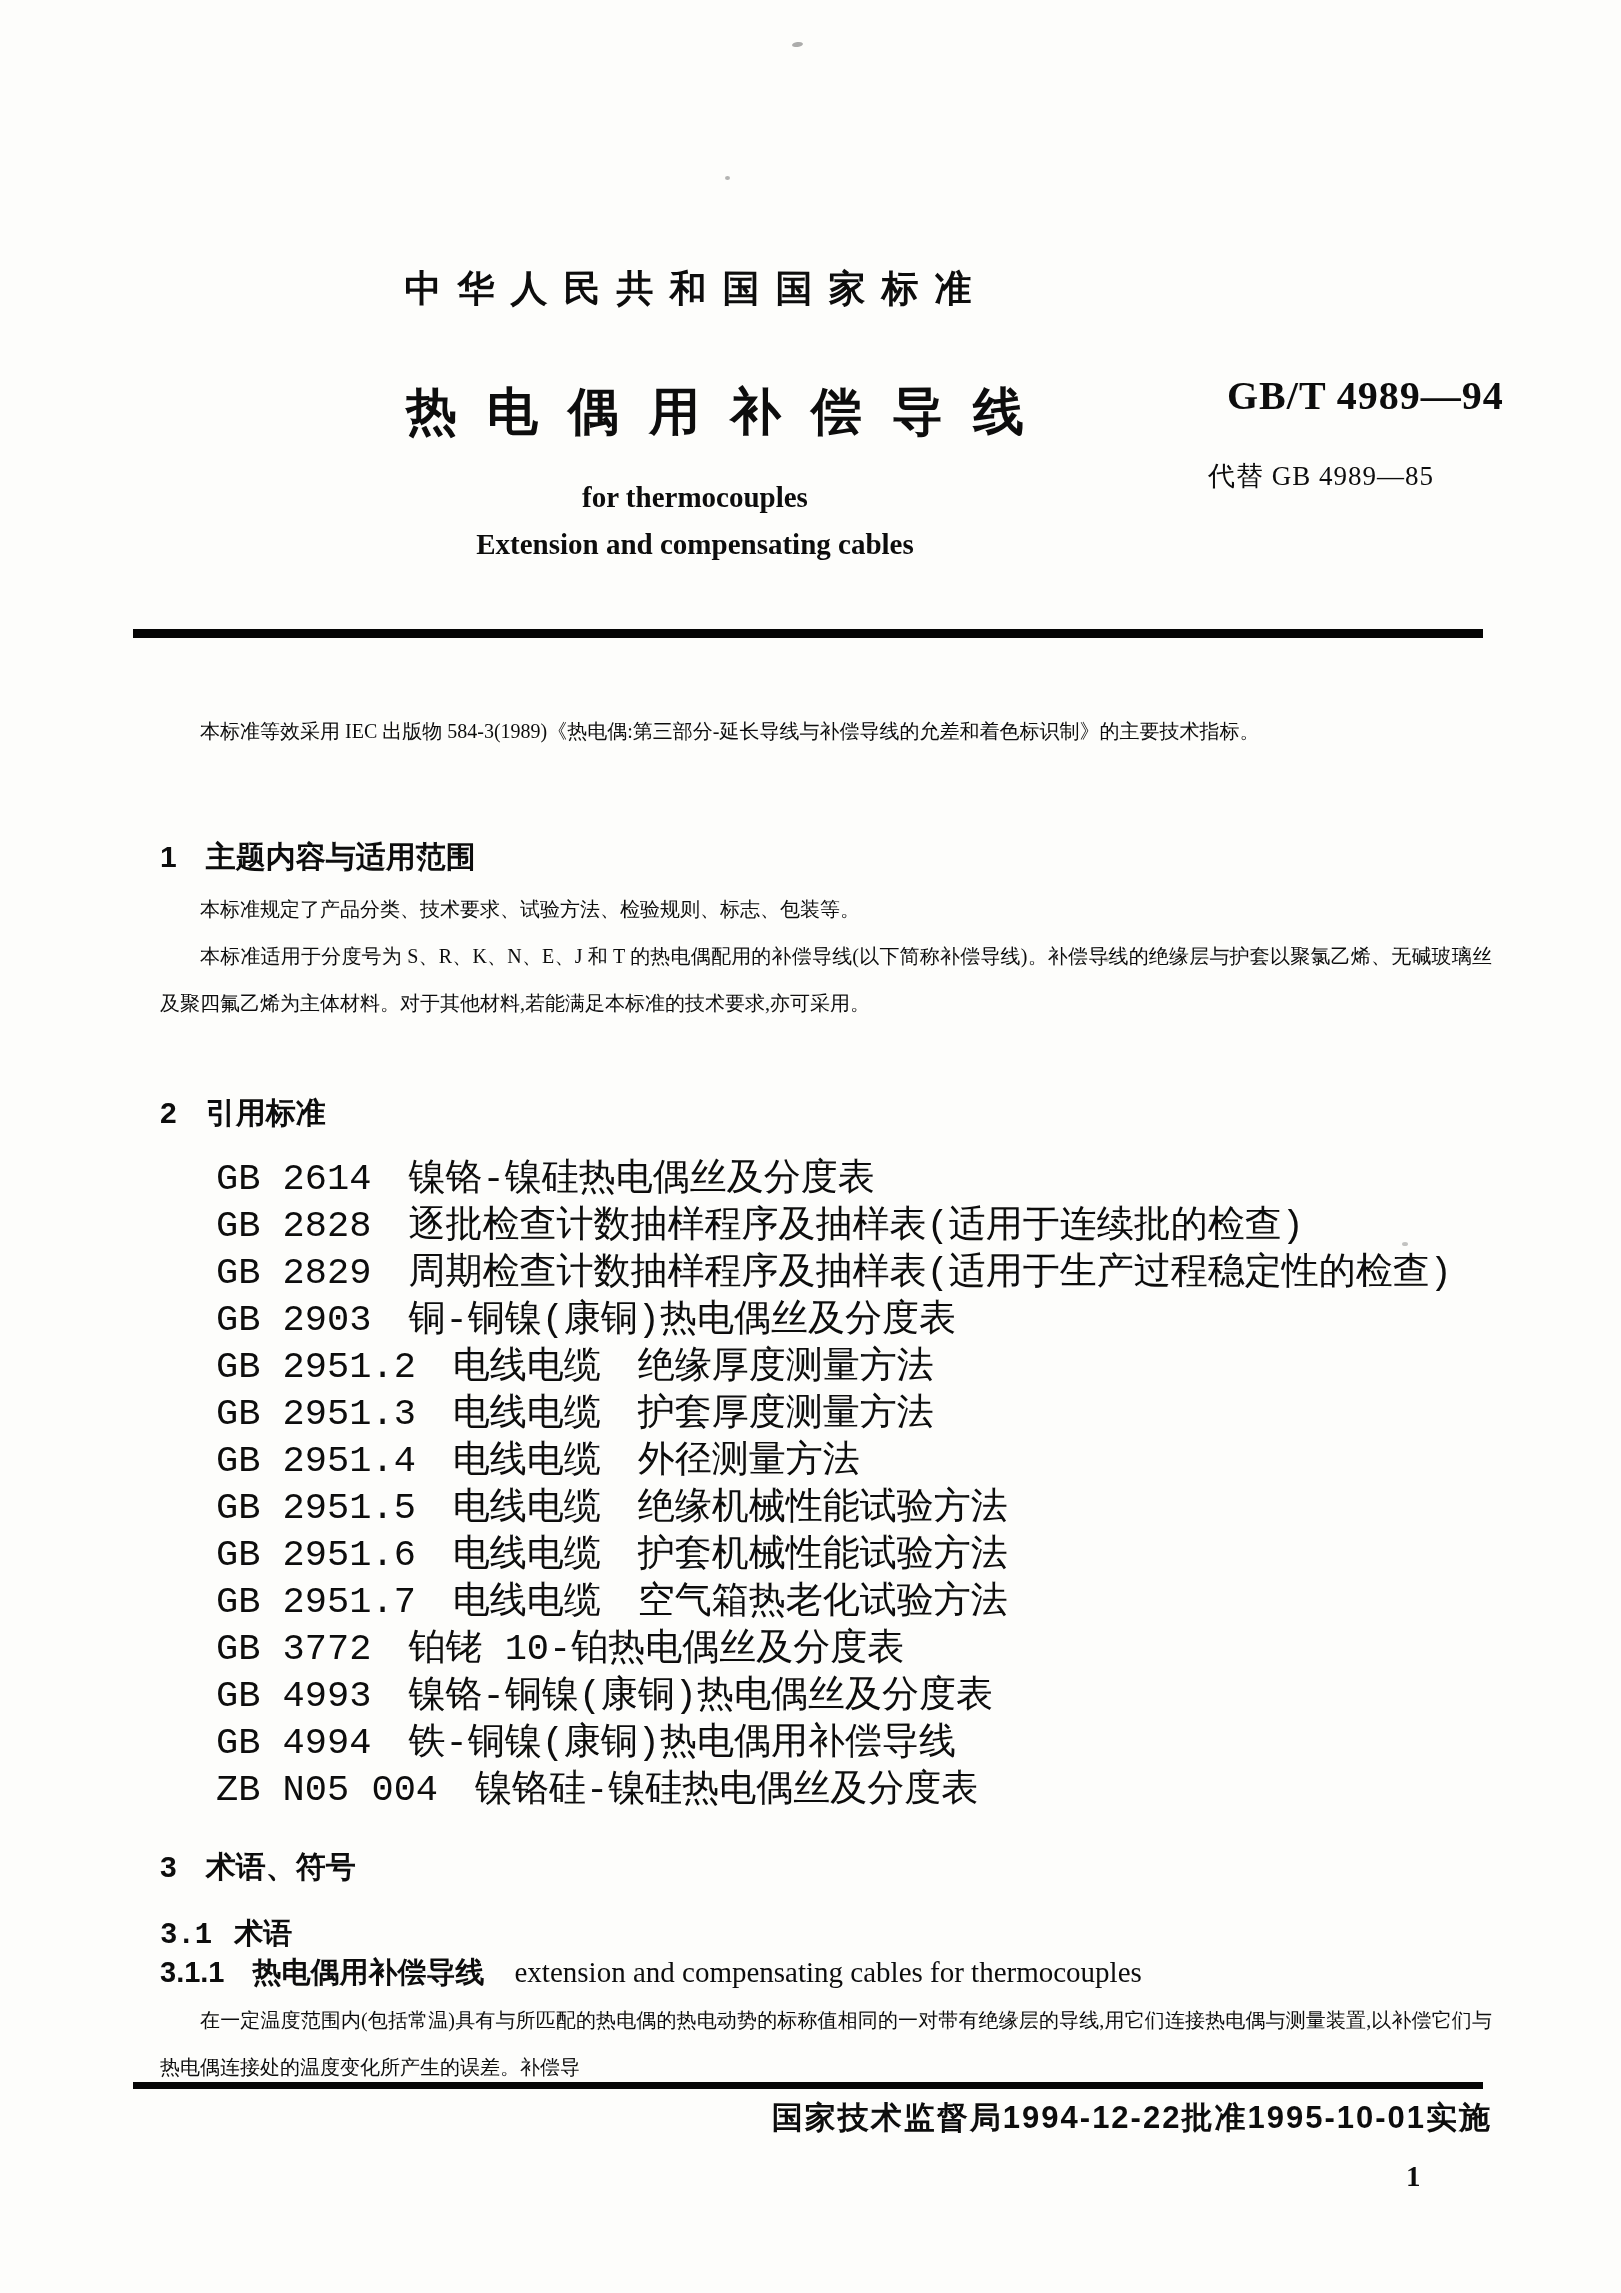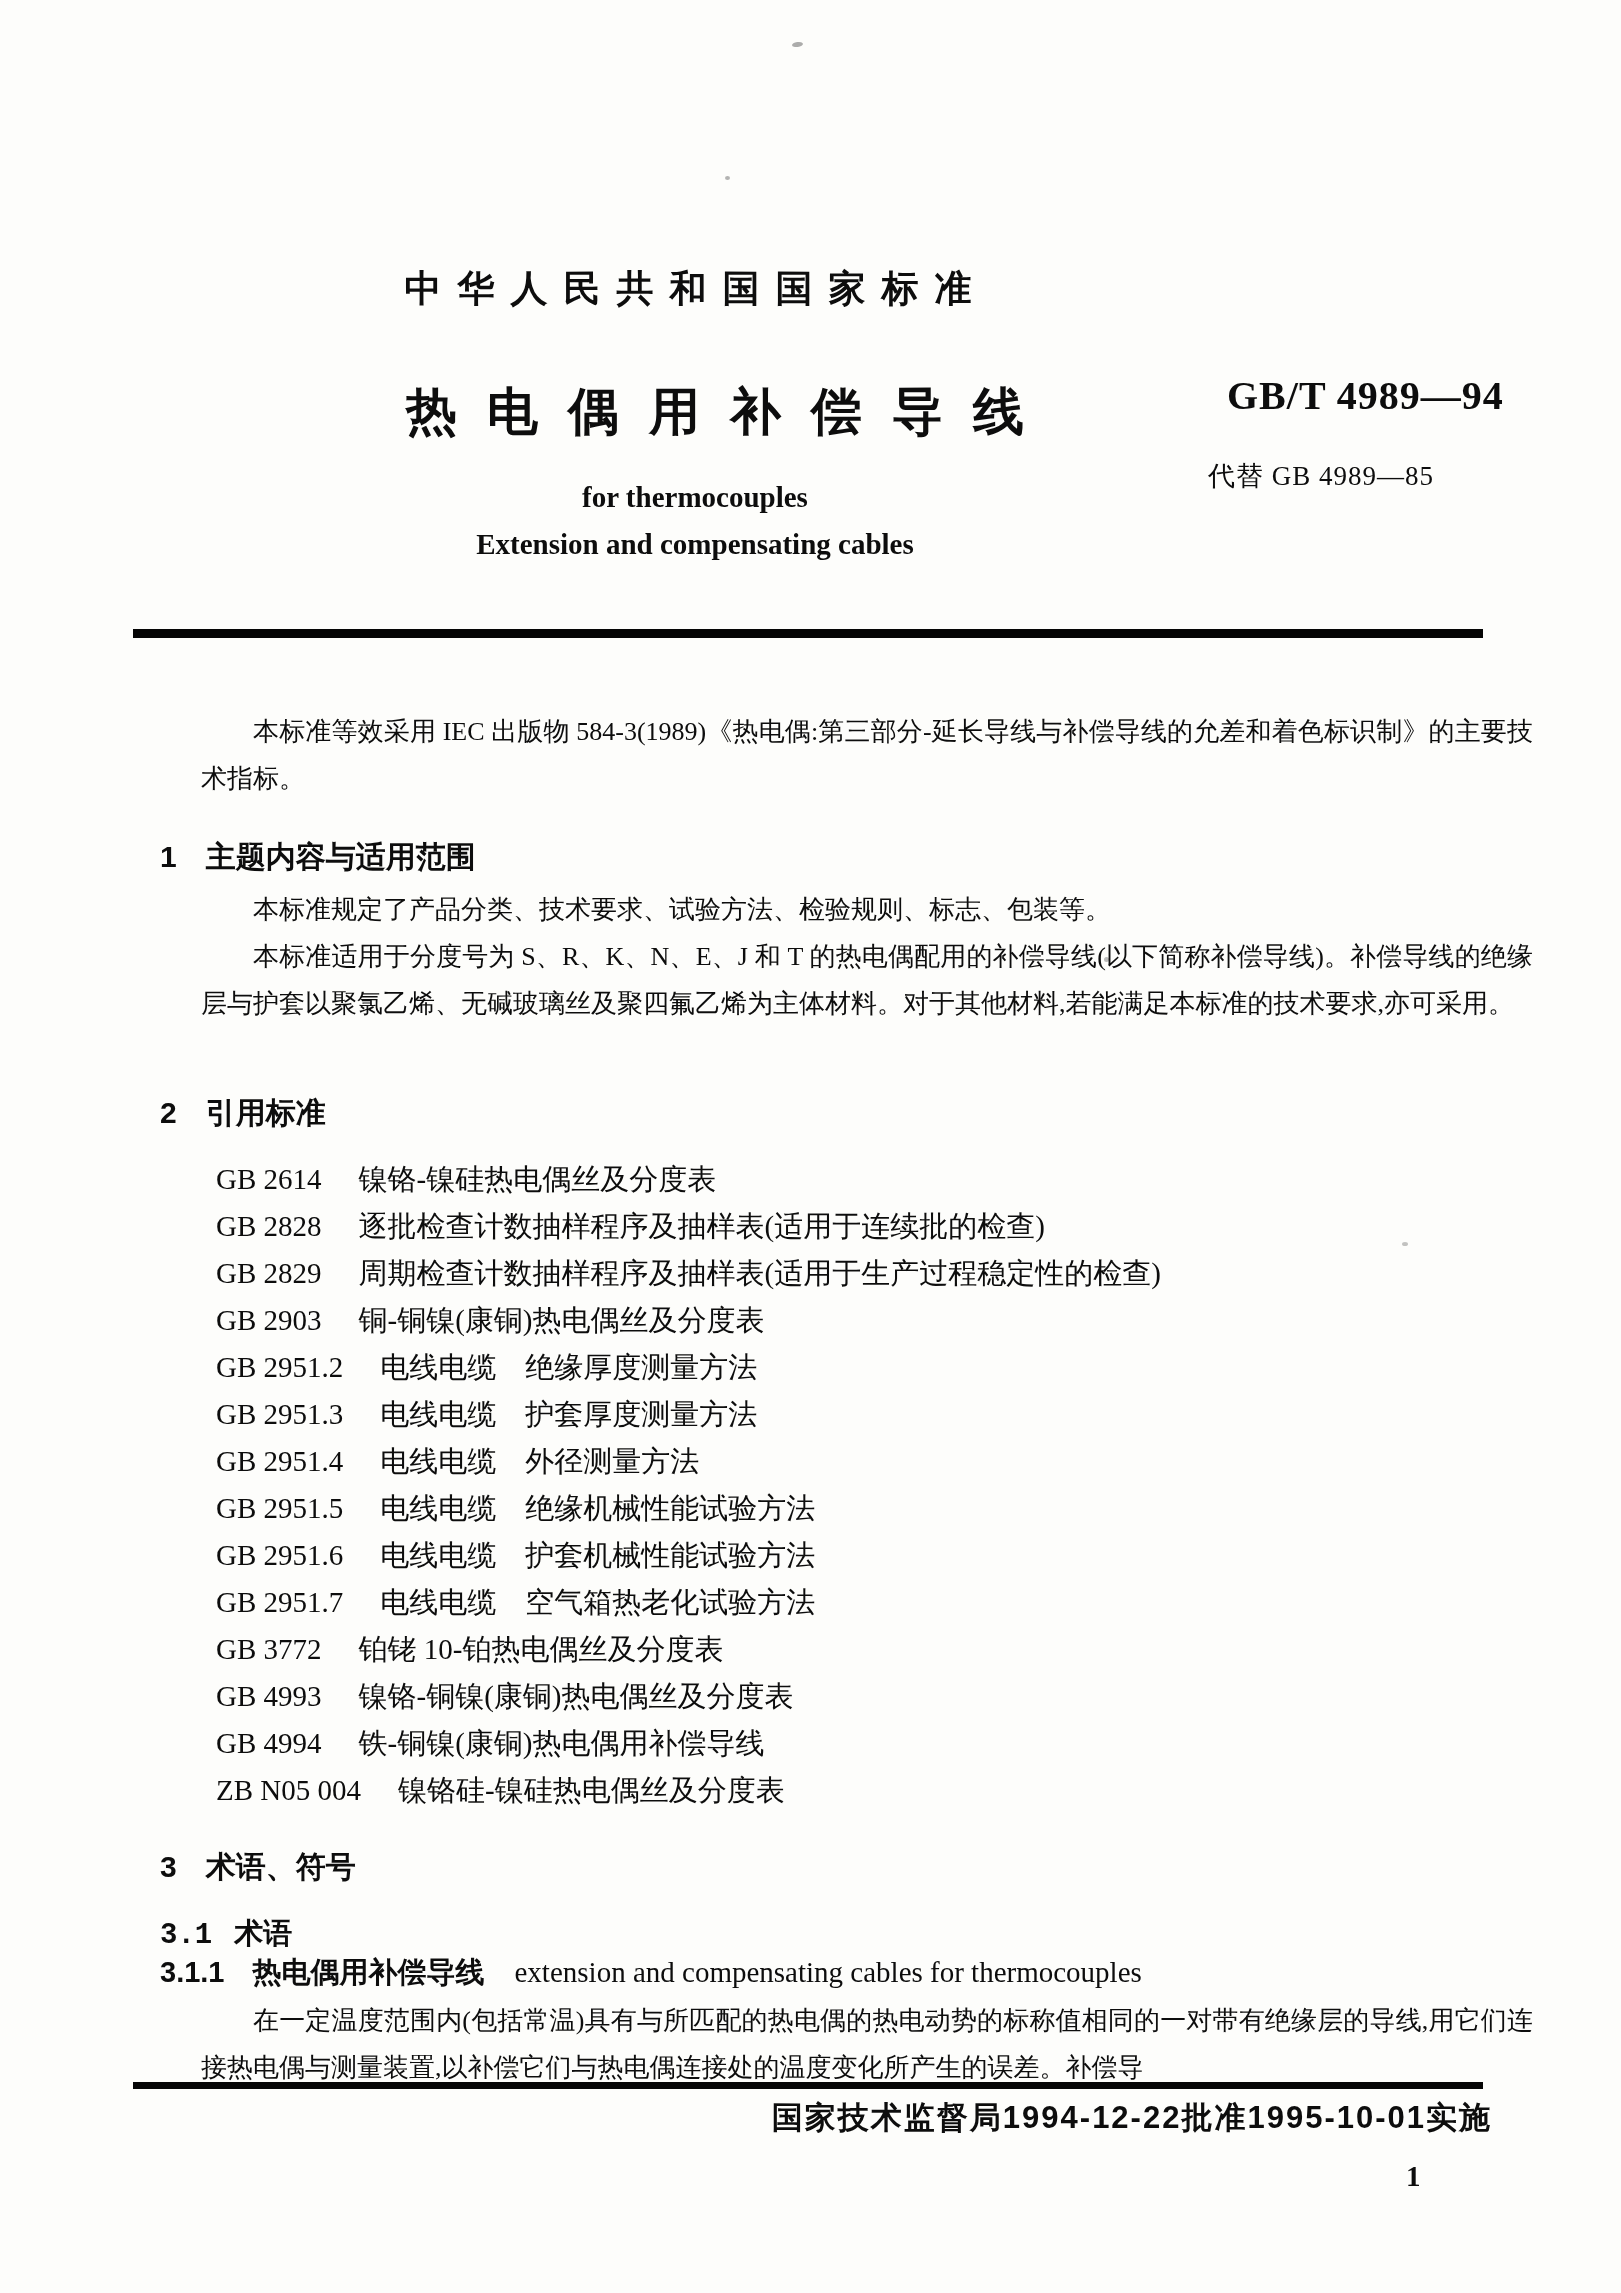--- a/index.html
+++ b/index.html
@@ -49,40 +49,40 @@
   .title-en {
     position:absolute; left:385px; top:474px; width:620px;
     text-align:center;
     font-weight:bold; font-size:29px; line-height:47px;
   }
   .head-rule {
     position:absolute; left:133px; top:629px;
     width:1350px; height:9px; background:#050505;
   }
 
-  .body-text { font-size:26px; line-height:47px; text-align:justify;margin-left:41px; }
+  .body-text { font-size:20px; line-height:47px; text-align:justify; }
   .indent { text-indent:2em; }
 
   .intro   { position:absolute; left:160px; top:708px;  width:1332px; }
   .sec-h {
     position:absolute; left:160px;
     font-family:"Liberation Sans", sans-serif;
     font-weight:bold; font-size:30px; line-height:40px;
     white-space:nowrap;
   }
   .sec-h .num { display:inline-block; margin-right:29px; }
   .h1 { top:837px; }
   .h2 { top:1093px; }
   .h3 { top:1847px; }
 
   .s1p1 { position:absolute; left:160px; top:886px; width:1332px; }
   .s1p2 { position:absolute; left:160px; top:933px; width:1332px; }
 
   .refs { position:absolute; left:160px; top:1156px; width:1332px; }
-  .ref-row { padding-left:56px; font-size:29px; line-height:47px; white-space:nowrap; }
+  .ref-row { padding-left:56px; font-size:37px; line-height:47px; white-space:nowrap;font-family:Liberation Mono, monospace; }
   .ref-code { display:inline-block; margin-right:37px; }
 
   .clause31 {
     position:absolute; left:160px; top:1914px;
     font-family:Liberation Mono, monospace;
     font-weight:bold; font-size:29px; white-space:nowrap;text-align:right;
   }
   .clause31 .num { display:inline-block; margin-right:22px; }
   .clause311 {
     position:absolute; left:160px; top:1953px;

